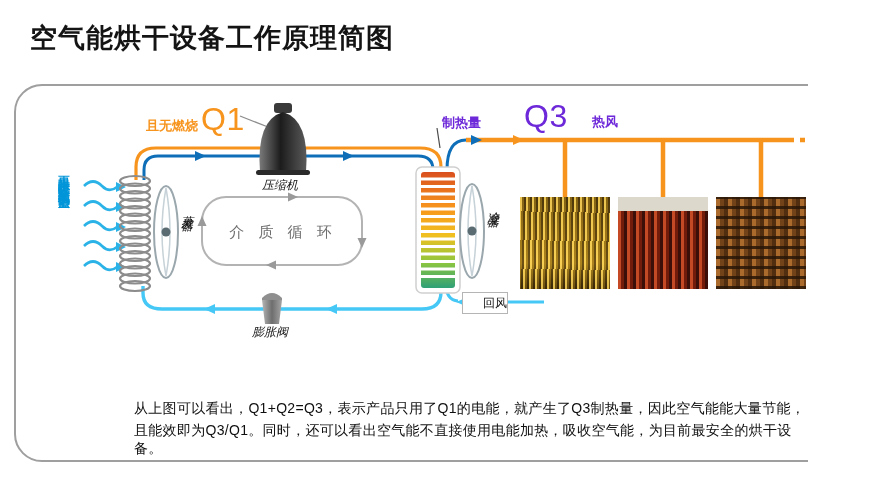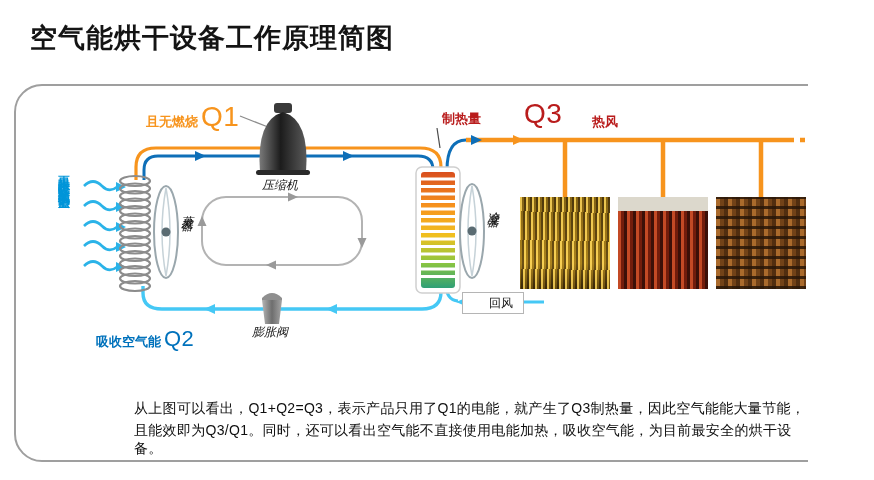--- a/index.html
+++ b/index.html
@@ -15,31 +15,31 @@
     position:absolute; left:14px; top:84px; width:842px; height:374px;
     border:2px solid #9f9f9f; border-radius:28px; background:#ffffff;
   }
   svg.diagram { position:absolute; left:0; top:0; width:874px; height:480px; }
   .lbl { position:absolute; white-space:nowrap; color:#141414; }
   .vert { writing-mode:vertical-rl; text-orientation:upright; white-space:normal; line-height:1; }
   .side-note { left:58px; top:166px; height:176px; font-size:12px; font-weight:bold;
                color:#0095d9; letter-spacing:2px; }
   .group-lbl { display:flex; align-items:baseline; gap:3px; }
   .small-cjk { font-size:13px; font-weight:bold; }
-  .big-q { font-size:28px; font-weight:normal; letter-spacing:0.5px; }
+  .big-q { font-size:32px; font-weight:normal; letter-spacing:0.5px; }
   .orange-text { color:#f7941d; }
   .blue-text { color:#0072bc; }
-  .black-text { color:#b91c1c;padding-left:40px; }
+  .black-text { color:#6d28d9;padding-left:40px; }
   .comp-lbl { font-size:12px;font-style:italic; }
   .cycle-lbl { left:214px; top:223px; width:138px; text-align:center; font-size:15px;
                color:#6f6f6f; letter-spacing:5px; white-space:nowrap; }
   .return-box {
     position:absolute; left:462px; top:292px; width:44px; height:20px;
     background:#ffffff; border:1px solid #b5b5b5; display:flex; align-items:center;
-    justify-content:center; font-size:12px; color:#141414;padding-left:16px;
+    justify-content:flex-end; font-size:12px; color:#141414;
   }
   .photo { position:absolute; width:90px; height:92px; }
   .photo-tobacco {
     background-image:
       repeating-linear-gradient(92deg, rgba(255,215,90,0.85) 0 2px, rgba(150,110,20,0.55) 2px 4px, rgba(60,40,8,0.65) 4px 6px),
       linear-gradient(180deg, #6d5413 0%, #a8831e 45%, #c79d2a 72%, #2e2206 100%);
   }
   .photo-sausage {
     background-color:#3a120a;
     background-image:
@@ -203,31 +203,28 @@
   </div>
 
   <div class="lbl small-cjk black-text" style="left:552px; top:113px;font-family:Liberation Serif, serif;">热风</div>
 
   <div class="lbl comp-lbl" style="left:262px; top:177px;">压缩机</div>
 
   <div class="lbl vert comp-lbl" style="left:181px; top:206px; height:50px; letter-spacing:2px;">蒸发器</div>
 
   <div class="lbl vert comp-lbl" style="left:487px; top:202px; height:50px; letter-spacing:2px;">冷凝器</div>
 
+  <div class="lbl cycle-lbl">介 质 循 环</div>
 
   <div class="lbl comp-lbl" style="left:252px; top:324px;">膨胀阀</div>
 
   <div class="return-box">
     <span>回风</span>
   </div>
 
-  <div class="lbl group-lbl" style="left:96px; top:326px;">
-    <span class="small-cjk blue-text">吸收空气能</span>
-    <span class="big-q blue-text" style="font-size:22px;">Q2</span>
-  </div>
 
   <div class="photo photo-tobacco" style="left:520px; top:197px;"></div>
   <div class="photo photo-sausage" style="left:618px; top:197px;"></div>
   <div class="photo photo-dried" style="left:716px; top:197px;"></div>
 
   <div class="footer-line" style="top:384px;">从上图可以看出，Q1+Q2=Q3，表示产品只用了Q1的电能，就产生了Q3制热量，因此空气能能大量节能，</div>
   <div class="footer-line" style="top:406px;">且能效即为Q3/Q1。同时，还可以看出空气能不直接使用电能加热，吸收空气能，为目前最安全的烘干设备。</div>
 
 </div>
 

